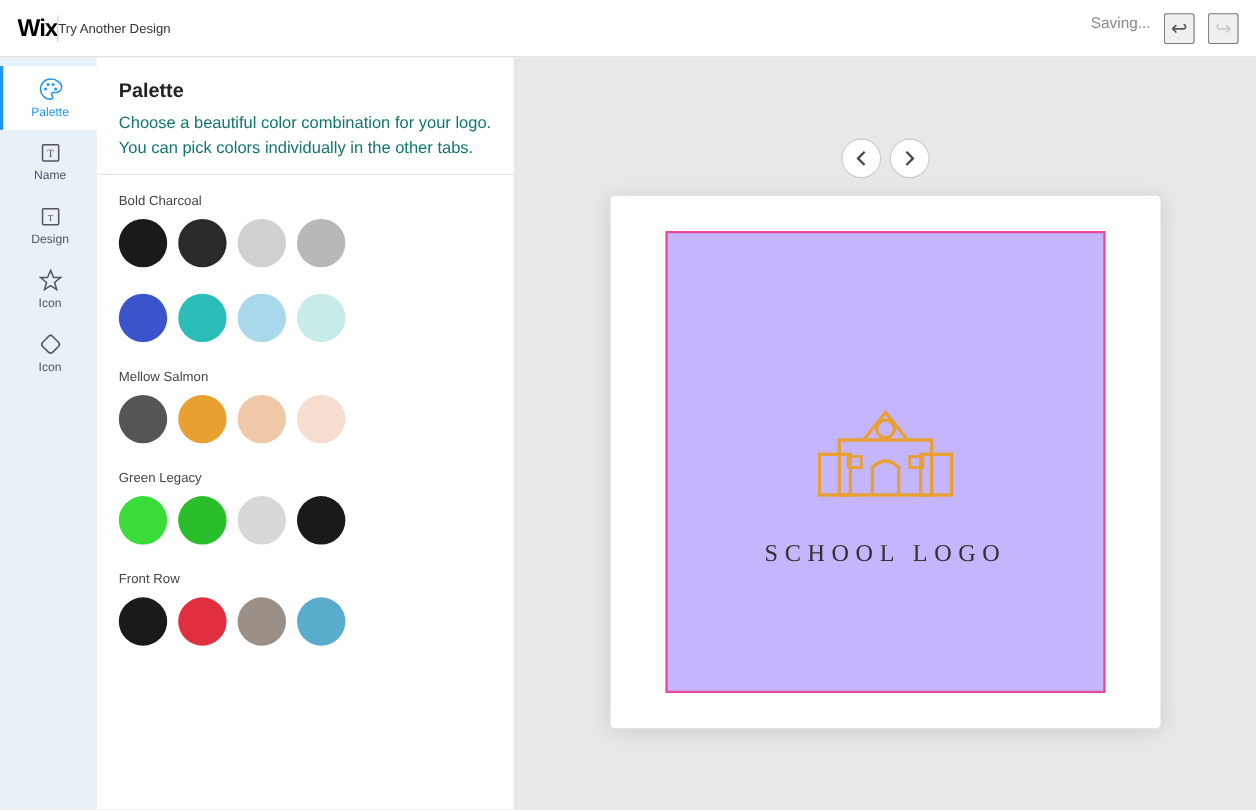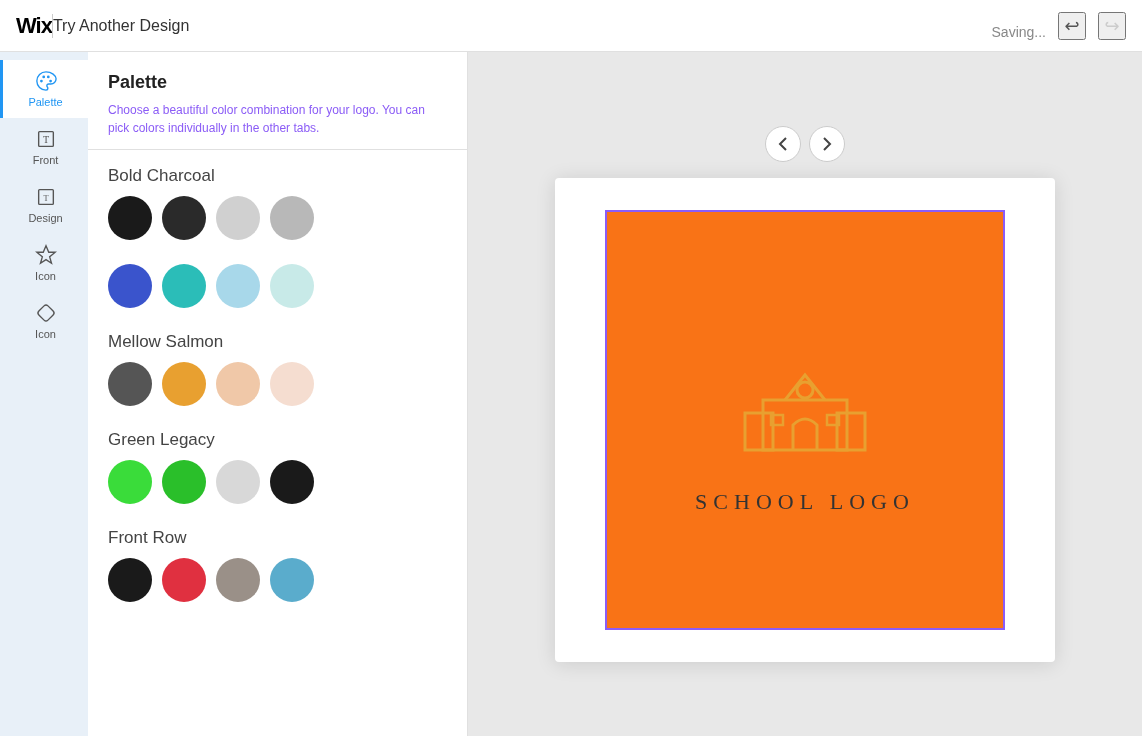--- a/index.html
+++ b/index.html
@@ -21,28 +21,28 @@
       font-size: 22px;
       color: #000;
       letter-spacing: -1px;
     }
     .topbar-divider {
       width: 1px;
       height: 24px;
       background: #ccc;
     }
     .topbar-title {
-      font-size: 16px;
+      font-size: 12px;
       color: #333;
       font-weight: 400;
     }
     .topbar-right {
       margin-left: auto;
       display: flex;
-      align-items: flex-end;
+      align-items: flex-start;
       gap: 12px;
     }
     .topbar-saving {
       font-size: 14px;
       color: #888;
     }
     .topbar-undo {
       width: 28px;
       height: 28px;
       display: flex;
@@ -117,22 +117,22 @@
     .palette-header {
       padding: 20px 20px 12px 20px;
     }
     .palette-title {
       font-size: 18px;
       font-weight: 600;
       color: #222;
       margin-bottom: 8px;
     }
     .palette-desc {
-      font-size: 12px;
-      color: #8b5cf6;
+      font-size: 15px;
+      color: #0f766e;
       line-height: 1.5;
     }
     .palette-divider {
       height: 1px;
       background: #e0e0e0;
       margin: 0 0 0 0;
     }
     .palette-list {
       flex: 1;
       overflow-y: auto;
@@ -142,21 +142,21 @@
       width: 6px;
     }
     .palette-list::-webkit-scrollbar-thumb {
       background: #ccc;
       border-radius: 3px;
     }
     .palette-group {
       margin-bottom: 24px;
     }
     .palette-group-name {
-      font-size: 17px;
+      font-size: 12px;
       color: #444;
       margin-bottom: 10px;
     }
     .palette-swatches {
       display: flex;
       gap: 10px;
     }
     .swatch {
       width: 44px;
       height: 44px;
@@ -199,27 +199,27 @@
       border-radius: 4px;
       box-shadow: 0 2px 20px rgba(0,0,0,0.12);
       padding: 32px;
       display: flex;
       align-items: center;
       justify-content: center;
     }
     .logo-frame {
       width: 400px;
       height: 420px;
-      border: 2px solid #8b5cf6;
+      border: 2px solid #ec4899;
       display: flex;
       flex-direction: column;
       align-items: center;
       justify-content: center;
       gap: 20px;
-      background: #f97316;
+      background: #c4b5fd;
     }
     .logo-icon svg {
       width: 140px;
       height: 140px;
     }
     .logo-text {
       font-size: 22px;
       letter-spacing: 6px;
       color: #333;
       font-family: Georgia, serif;
@@ -254,21 +254,21 @@
         <circle cx="17" cy="12" r="1.5" fill="#2196f3" stroke="none"></circle>
       </svg>
       <span class="nav-item-label">Palette</span>
     </div>
 
     <div class="nav-item">
       <svg viewBox="0 0 24 24" fill="none" stroke="#555" stroke-width="1.5">
         <rect x="4" y="4" width="16" height="16" rx="1"></rect>
         <text x="12" y="16" text-anchor="middle" font-size="11" fill="#555" stroke="none" font-family="serif">T</text>
       </svg>
-      <span class="nav-item-label">Front</span>
+      <span class="nav-item-label">Name</span>
     </div>
 
     <div class="nav-item">
       <svg viewBox="0 0 24 24" fill="none" stroke="#555" stroke-width="1.5">
         <rect x="4" y="4" width="16" height="16" rx="1"></rect>
         <text x="12" y="16" text-anchor="middle" font-size="9" fill="#555" stroke="none" font-family="serif">T</text>
       </svg>
       <span class="nav-item-label">Design</span>
     </div>
 

